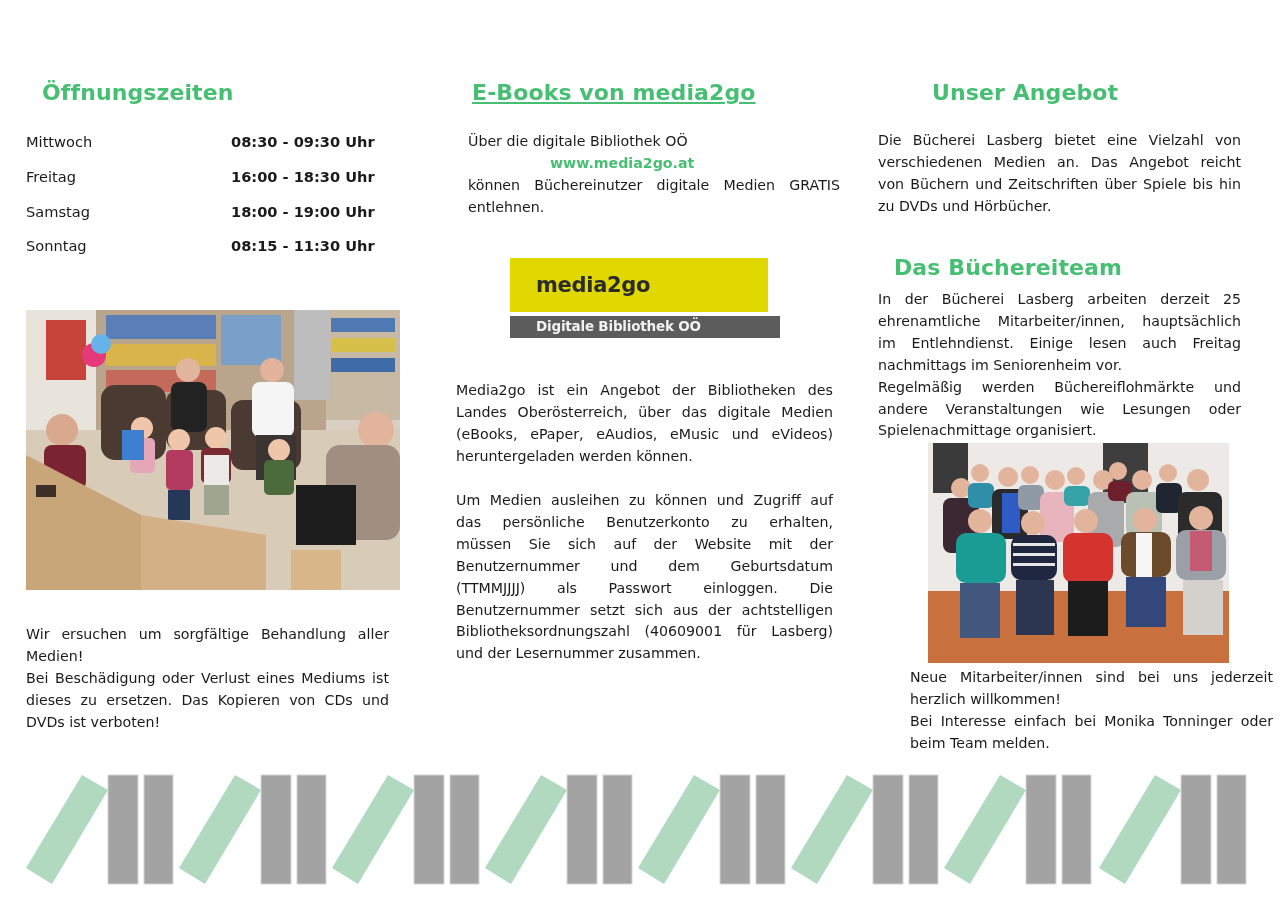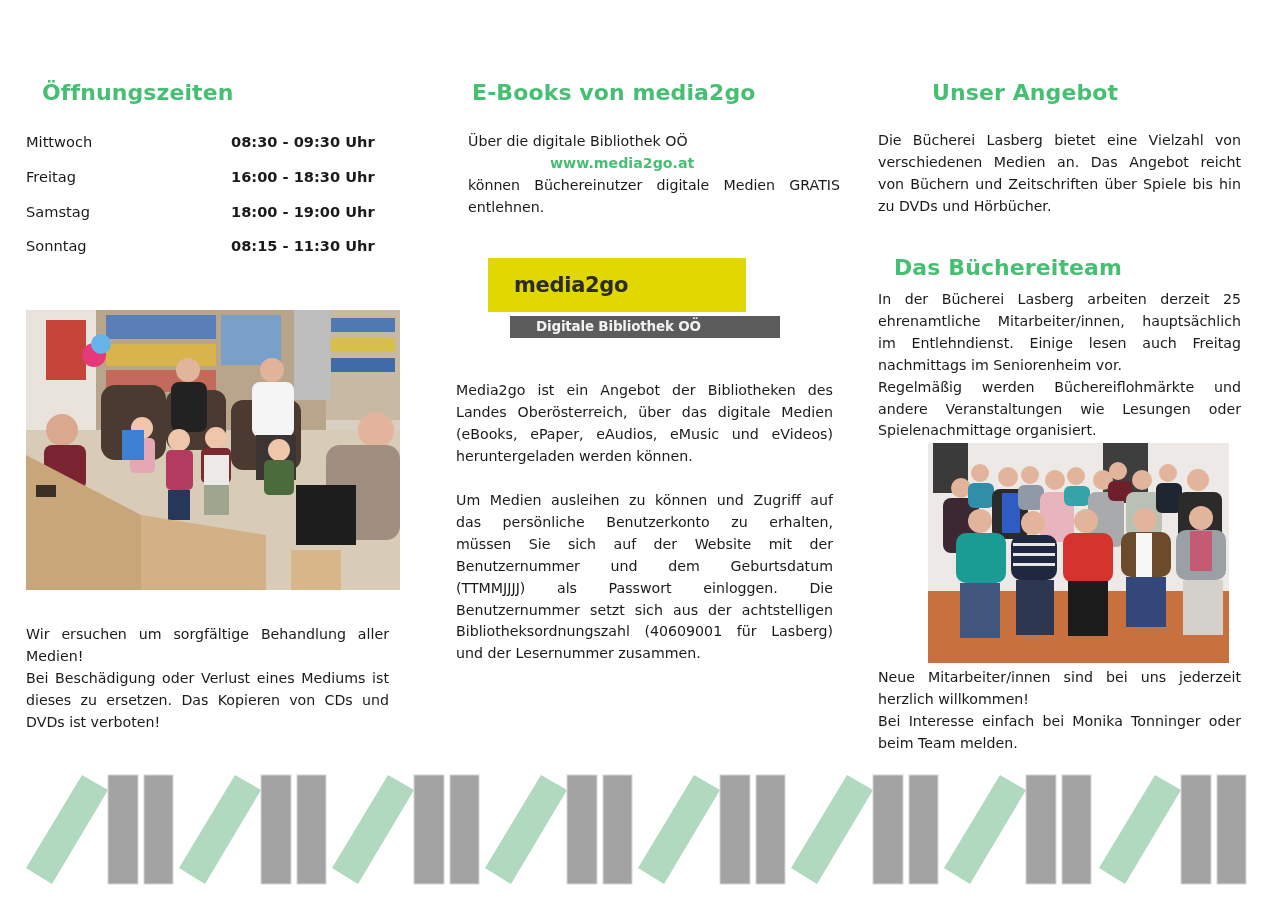--- a/index.html
+++ b/index.html
@@ -14,21 +14,21 @@
   .para {
     position: absolute; margin: 0; font-size: 14.2px; line-height: 21.9px; text-align: justify; color: #1a1a1a;
   }
   .para span.line { display: block; text-align: justify; text-align-last: justify; }
   .para span.last { text-align-last: left; }
   .hours-row { position: absolute; font-size: 14.6px; white-space: nowrap; }
   .hours-day { position: absolute; left: 0; }
   .hours-time { position: absolute; left: 205px; font-weight: bold; }
   .photo { position: absolute; overflow: hidden; }
   .logo-top {
-    position: absolute; left: 488px; top: 258px; width: 258px; height: 54px; background: #e0d800;
+    position: absolute; left: 510px; top: 258px; width: 258px; height: 54px; background: #e0d800;
   }
   .logo-top span {
     position: absolute; left: 26px; top: 15px; font-family: "DejaVu Sans", sans-serif;
     font-size: 21px; color: #2b2b2b; font-weight: bold; letter-spacing: -0.3px;
   }
   .logo-bottom {
     position: absolute; left: 510px; top: 316px; width: 258px; height: 22px; background: #5c5c5c; padding-left: 12px;
   }
   .logo-bottom span {
     position: absolute; left: 26px; top: 2px; font-family: "DejaVu Sans", sans-serif;
@@ -118,21 +118,21 @@
 </div>
 
 <div class="para" style="left:26px; top:624px; width:363px;">
   <span class="line">Wir ersuchen um sorgfältige Behandlung aller</span>
   <span class="line last">Medien!</span>
   <span class="line">Bei Beschädigung oder Verlust eines Mediums ist</span>
   <span class="line">dieses zu ersetzen. Das Kopieren von CDs und</span>
   <span class="line last">DVDs ist verboten!</span>
 </div>
 
-<h2 class="heading" style="left:456px; top:64px;">E-Books von media2go</h2>
+<h2 class="heading" style="left:456px; top:64px;text-decoration:underline;">E-Books von media2go</h2>
 
 <div class="para" style="left:456px; top:131px; width:372px;margin-left:12px;">
   <span class="line last">Über die digitale Bibliothek OÖ</span>
   <span class="line last link" style="padding-left:82px;">www.media2go.at</span>
   <span class="line">können Büchereinutzer digitale Medien GRATIS</span>
   <span class="line last">entlehnen.</span>
 </div>
 
 <div>
   <div class="logo-top">
@@ -233,21 +233,21 @@
       <rect x="208" y="90" width="16" height="45" fill="#f7f7f7"></rect>
       <rect x="198" y="134" width="40" height="50" fill="#33477a"></rect>
       <circle cx="273" cy="75" r="12" fill="#e3b49c"></circle>
         <rect x="248" y="87" width="50" height="50" rx="10" fill="#9aa0a6"></rect>
       <rect x="262" y="88" width="22" height="40" fill="#c45a73"></rect>
       <rect x="255" y="137" width="40" height="55" fill="#d4d1cd"></rect>
     </g>
   </svg>
 </div>
 
-<div class="para" style="left:878px; top:667px; width:363px;">
+<div class="para" style="left:910px; top:667px; width:363px;">
   <span class="line">Neue Mitarbeiter/innen sind bei uns jederzeit</span>
   <span class="line last">herzlich willkommen!</span>
   <span class="line">Bei Interesse einfach bei Monika Tonninger oder</span>
   <span class="line last">beim Team melden.</span>
 </div>
 
 <svg class="strip" viewBox="0 765 1280 130">
   <defs>
     <g id="book-unit">
       <polygon points="26,868 82,775 108,790 52,884" fill="#b0d9c0"></polygon>

